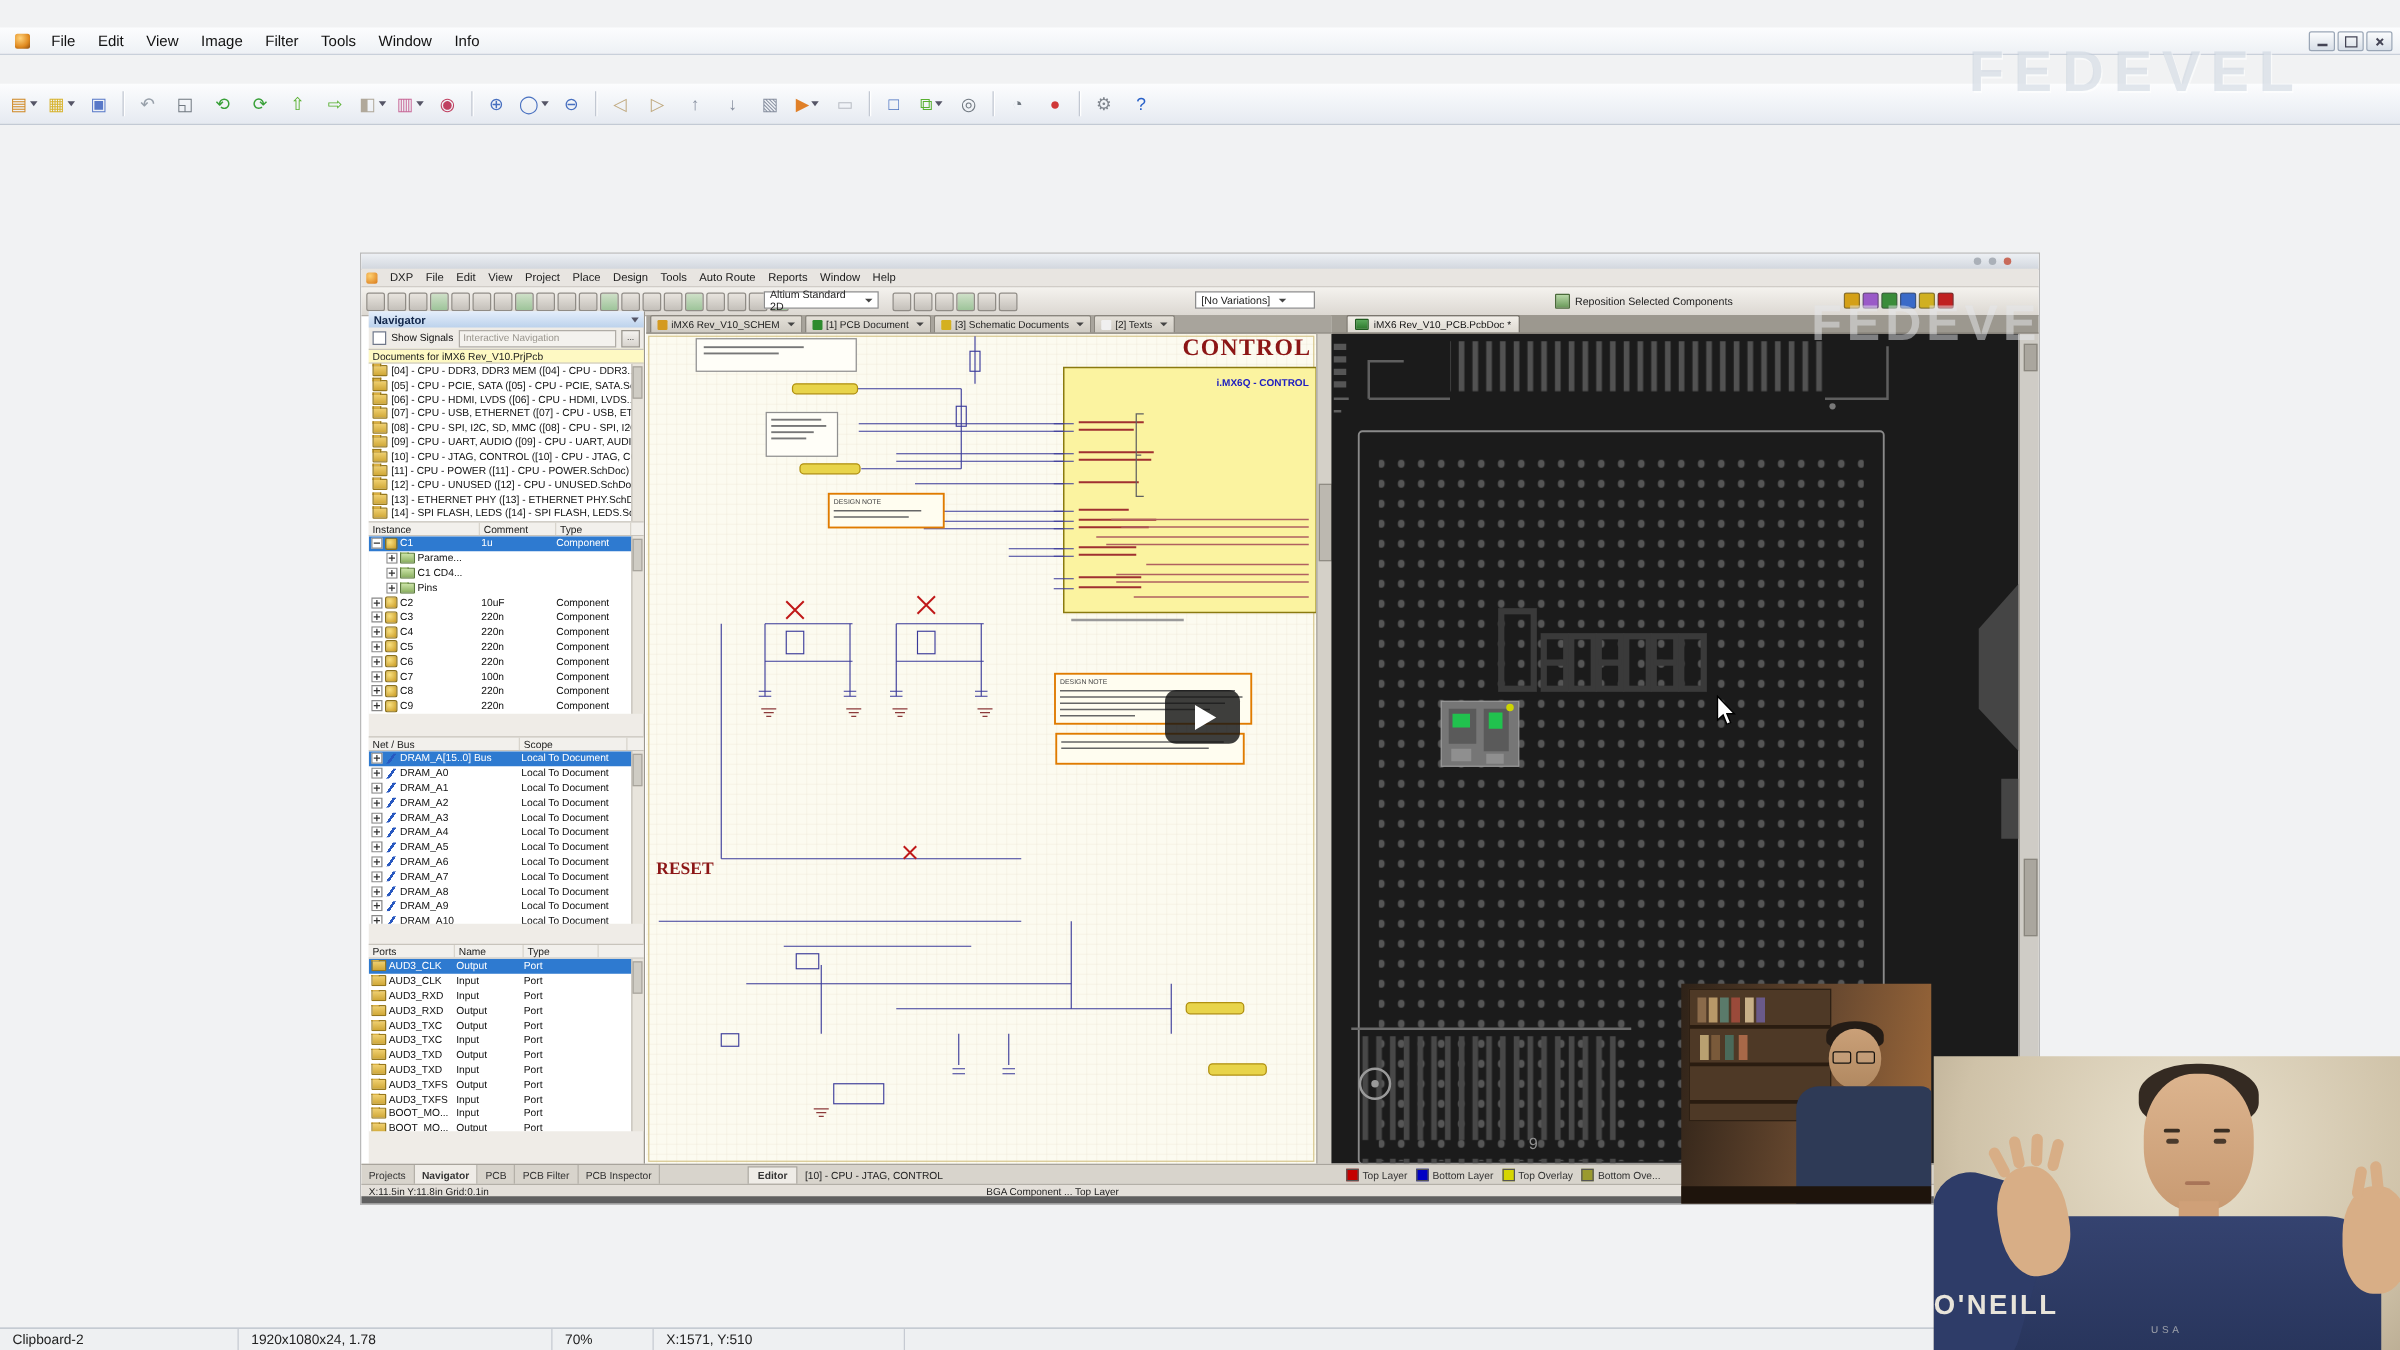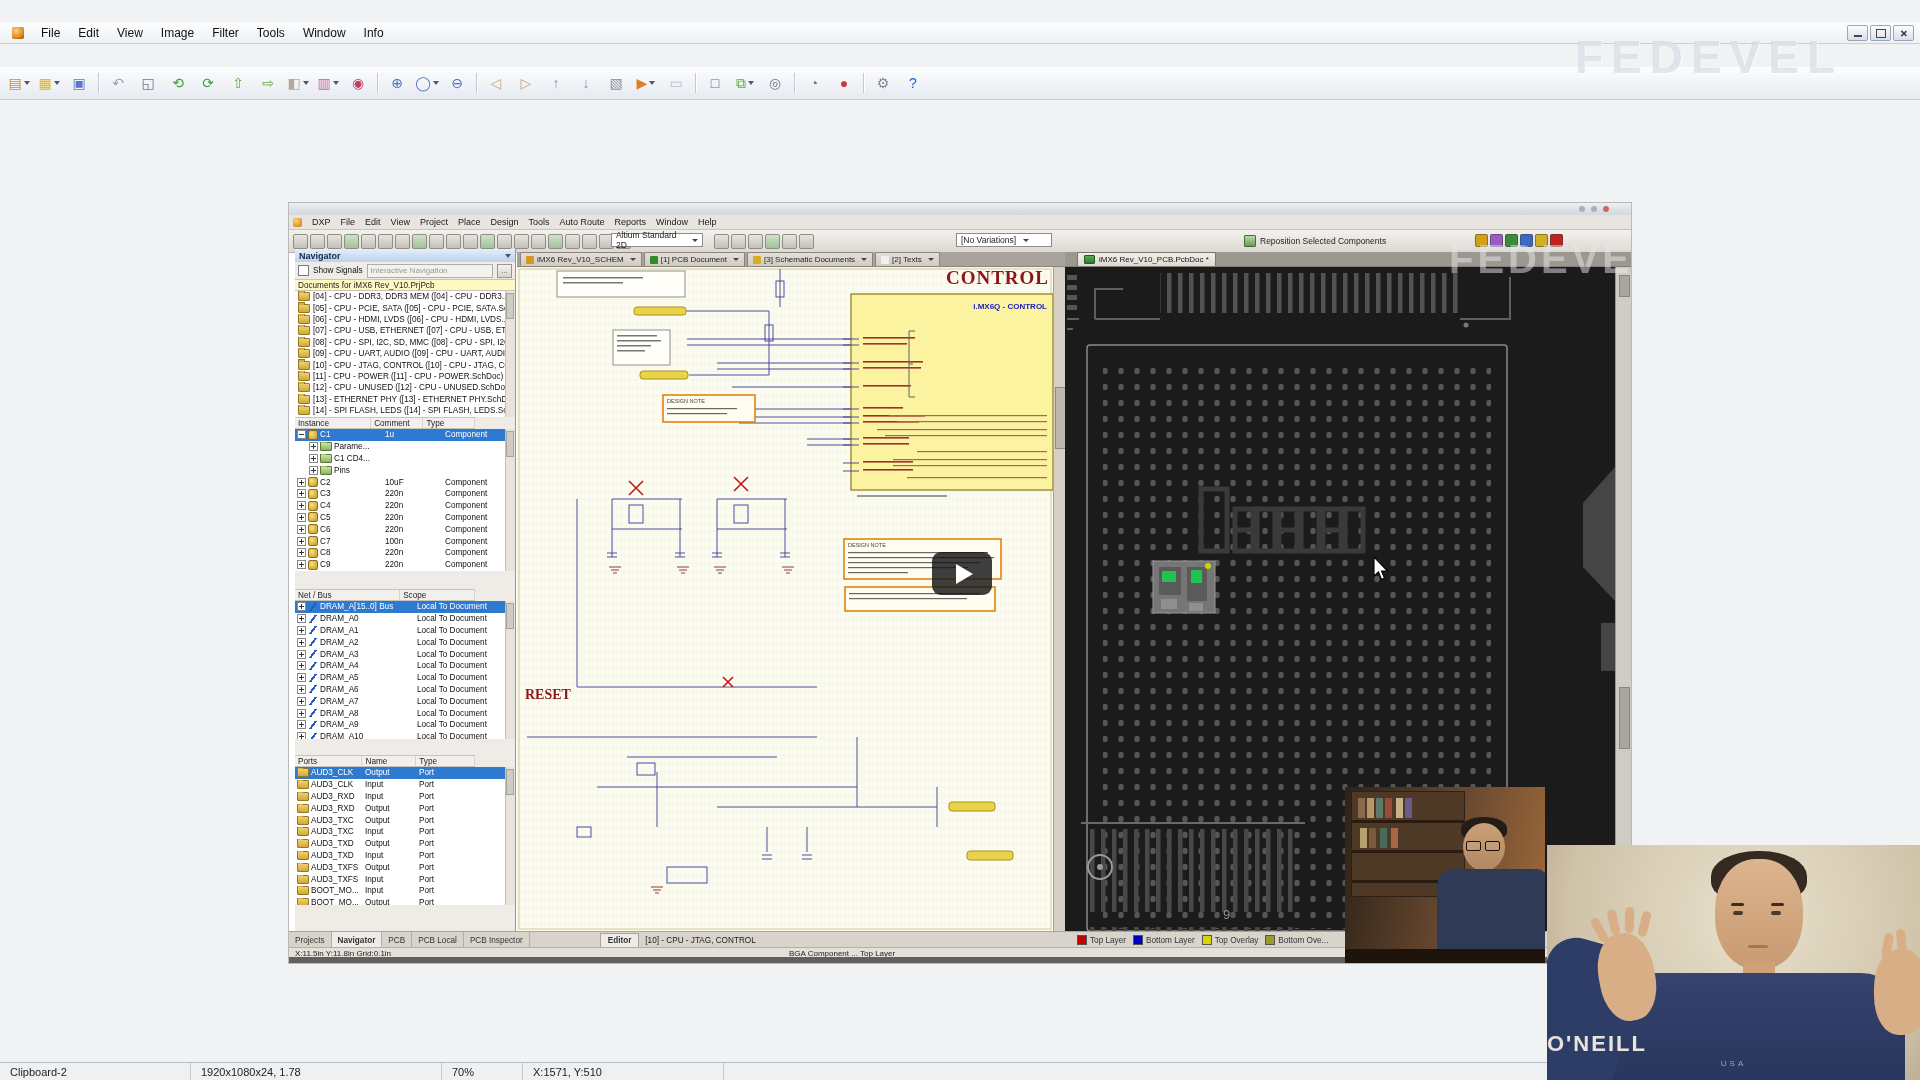--- a/index.html
+++ b/index.html
@@ -62,21 +62,21 @@
   .chipico{width:9px;height:7px;background:linear-gradient(#5aa85a,#2e7a2e);border:1px solid #1e5a1e;border-radius:1px;}
   
   #navpanel{left:6px;top:46px;width:220px;height:682px;background:#efece7;border-right:1px solid #9a968e;font-size:8.2px;color:#111;}
   .nav-title{left:0;top:0;width:220px;height:13px;background:linear-gradient(#e4eefb,#bcd2ec);display:flex;align-items:center;padding:0 4px;box-sizing:border-box;font-size:9px;font-weight:bold;color:#11264a;}
   .nav-title .dd{margin-left:auto;}
   .sigrow{left:0;top:13px;width:220px;height:17px;display:flex;align-items:center;gap:4px;padding:0 3px;box-sizing:border-box;}
   .cb{width:9px;height:9px;background:#fff;border:1px solid #70788a;flex:none;}
   .dimfield{flex:1;height:12px;background:#f4f2ee;border:1px solid #b0aca6;color:#9a968e;font-size:8px;display:flex;align-items:center;padding:0 3px;}
   .dotsbtn{width:13px;height:12px;border:1px solid #9a968e;background:linear-gradient(#f4f2ee,#d8d4ce);font-size:7px;display:flex;align-items:center;justify-content:center;color:#444;}
   .lsthead{position:absolute;width:220px;height:12px;background:#fef9c3;border-top:1px solid #c8c4bc;border-bottom:1px solid #c8c4bc;display:flex;align-items:flex-end;padding-left:3px;box-sizing:border-box;color:#222;}
-  .thead{position:absolute;width:180px;height:12px;background:#f2f0ec;border-top:1px solid #c8c4bc;border-bottom:1px solid #c8c4bc;display:flex;align-items:center;box-sizing:border-box;color:#222;}
+  .thead{position:absolute;width:220px;height:12px;background:#f2f0ec;border-top:1px solid #c8c4bc;border-bottom:1px solid #c8c4bc;display:flex;align-items:center;box-sizing:border-box;color:#222;}
   .thead span{border-right:1px solid #d8d4cc;padding-left:3px;height:100%;display:flex;align-items:center;box-sizing:border-box;}
   .listbox{position:absolute;width:211px;background:#fff;overflow:hidden;}
   .vsb{position:absolute;right:0;width:9px;background:#e8e4dc;border-left:1px solid #c4c0b8;}
   .vst{position:absolute;left:0;width:8px;height:26px;background:#cfccc4;border:1px solid #a8a49c;box-sizing:border-box;}
   .nrow,.trow{display:flex;align-items:center;gap:3px;height:11.4px;padding-left:3px;white-space:nowrap;overflow:hidden;}
   .trow{gap:2px;height:11.8px;padding-left:2px;}
   .sel{background:#2e7ad0;color:#fff;}
   .fold{width:10px;height:7px;background:linear-gradient(#f0d070,#d0a838);border:1px solid #96781e;border-radius:1px;flex:none;position:relative;}
   .fold::before{content:"";position:absolute;top:-3px;left:-1px;width:5px;height:2px;background:#d8ae40;border:1px solid #96781e;border-bottom:none;}
   .fold.g{background:linear-gradient(#cce4a8,#8ab060);border-color:#5a7a3a;}
@@ -939,21 +939,21 @@
       <div class="dockblob" style="top:420px;height:60px"></div>
     </div>
 
     <div class="r wm-inner">FEDEVEL</div>
 
     <div class="r btrow">
       <div style="display:flex;height:100%;">
           <span class="btab">Projects</span>
           <span class="btab on">Navigator</span>
           <span class="btab">PCB</span>
-          <span class="btab">PCB Local</span>
+          <span class="btab">PCB Filter</span>
           <span class="btab">PCB Inspector</span>
         </div>
       <div class="etab">
           <span>Editor</span>
         </div>
       <span class="edoc">[10] - CPU - JTAG, CONTROL</span>
       <div class="ltabs">
           <span class="ltab">
             <span class="lchip" style="background: rgb(196, 0, 0);"></span>
             <span>Top Layer</span>

